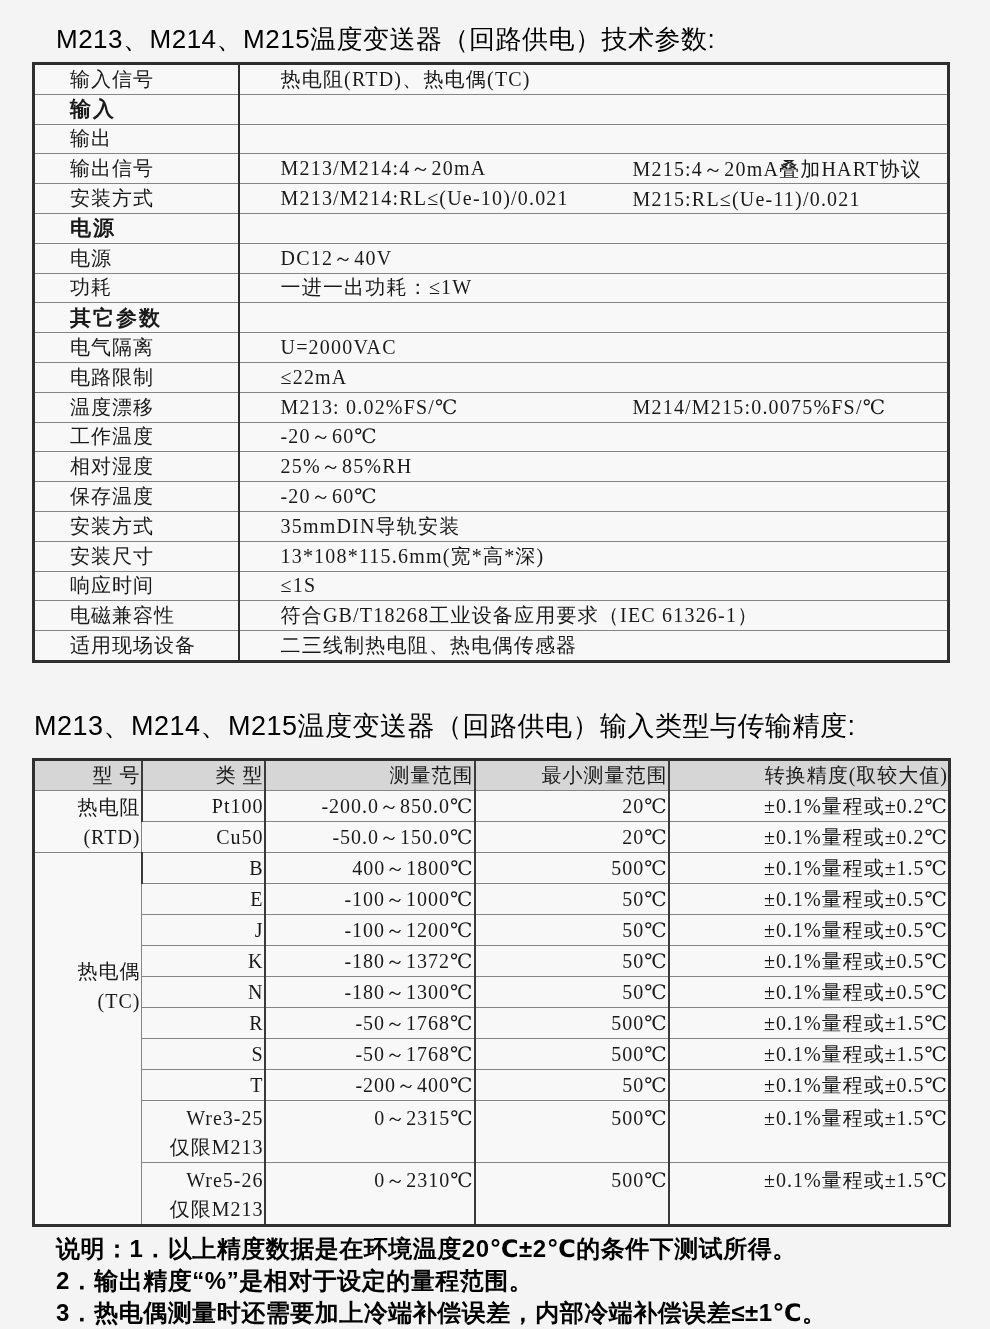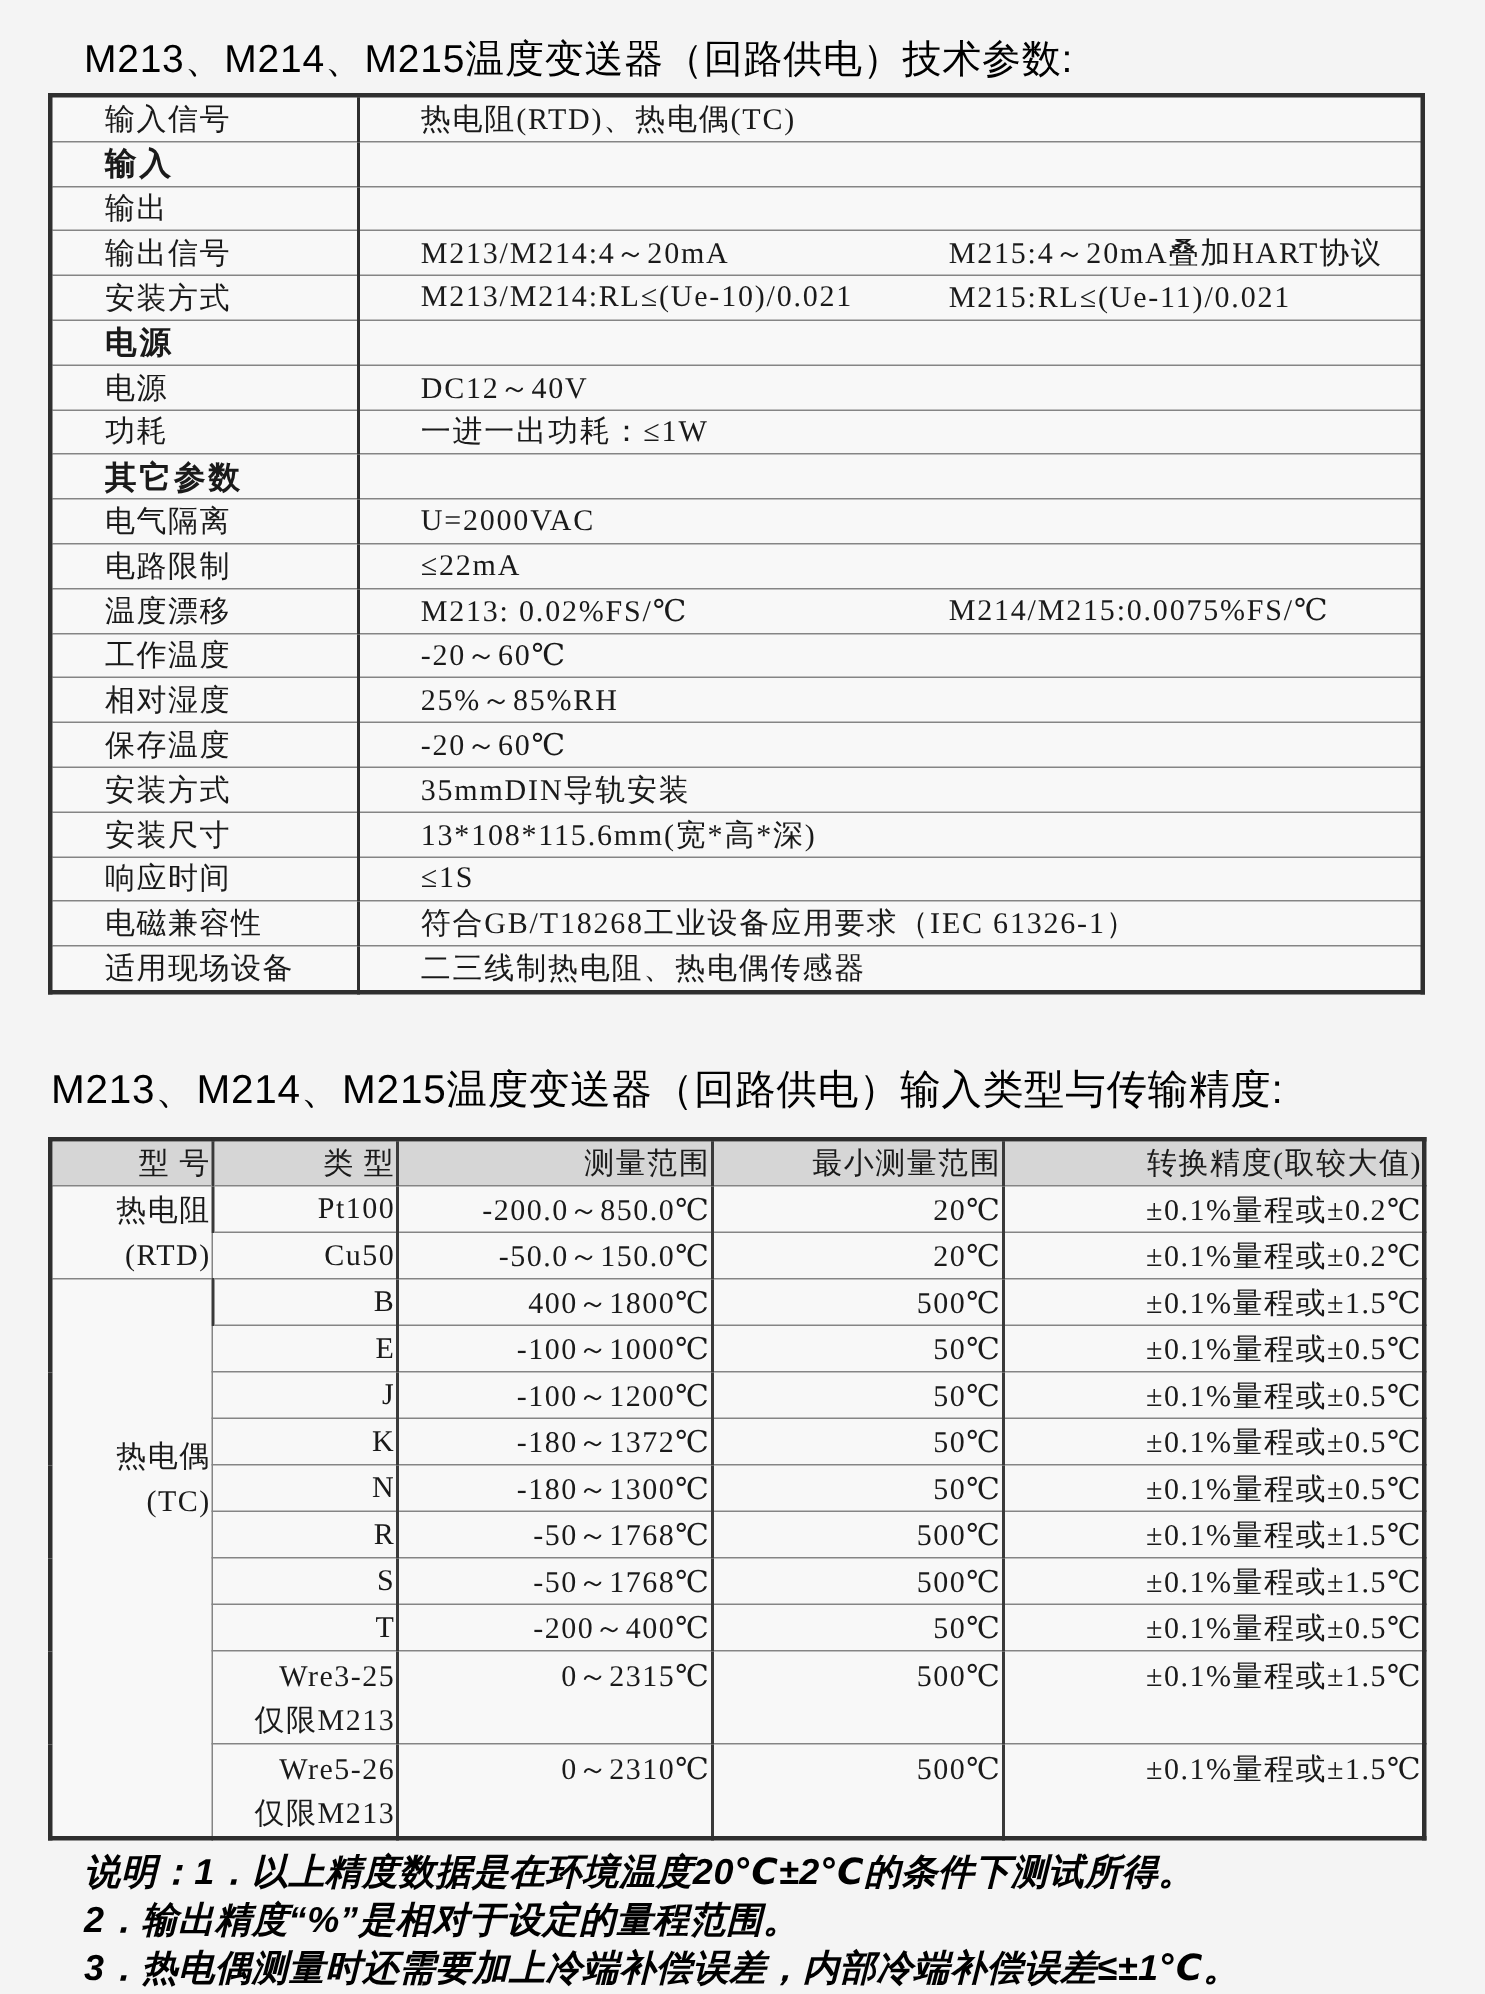--- a/index.html
+++ b/index.html
@@ -46,21 +46,21 @@
   #t2 tr.hd td{background:var(--header-bg);height:29px}
   #t2 tr.tall{height:62px}
   #t2 tr.tall td{vertical-align:top;padding-top:3px;line-height:29px}
   #t2 td.model{line-height:30px}
   #t2 td.model.up{padding-bottom:106px}
 
   
   #notes{
     position:absolute;left:56px;top:1233px;width:910px;
     font-family:"Liberation Sans","DejaVu Sans",sans-serif;font-weight:bold;
-    font-size:24px;color:var(--title);line-height:32px;letter-spacing:0.5px;white-space:nowrap;font-style:italic;
+    font-size:24px;color:var(--title);line-height:32px;letter-spacing:0.5px;white-space:nowrap;
   }
   #notes .note-line{}
   #notes .note-line.first{margin-left:0}
 </style>
 </head>
 <body>
 
 <div class="doc-title" id="title1">M213、M214、M215温度变送器（回路供电）技术参数:</div>
 
 <table id="t1">

